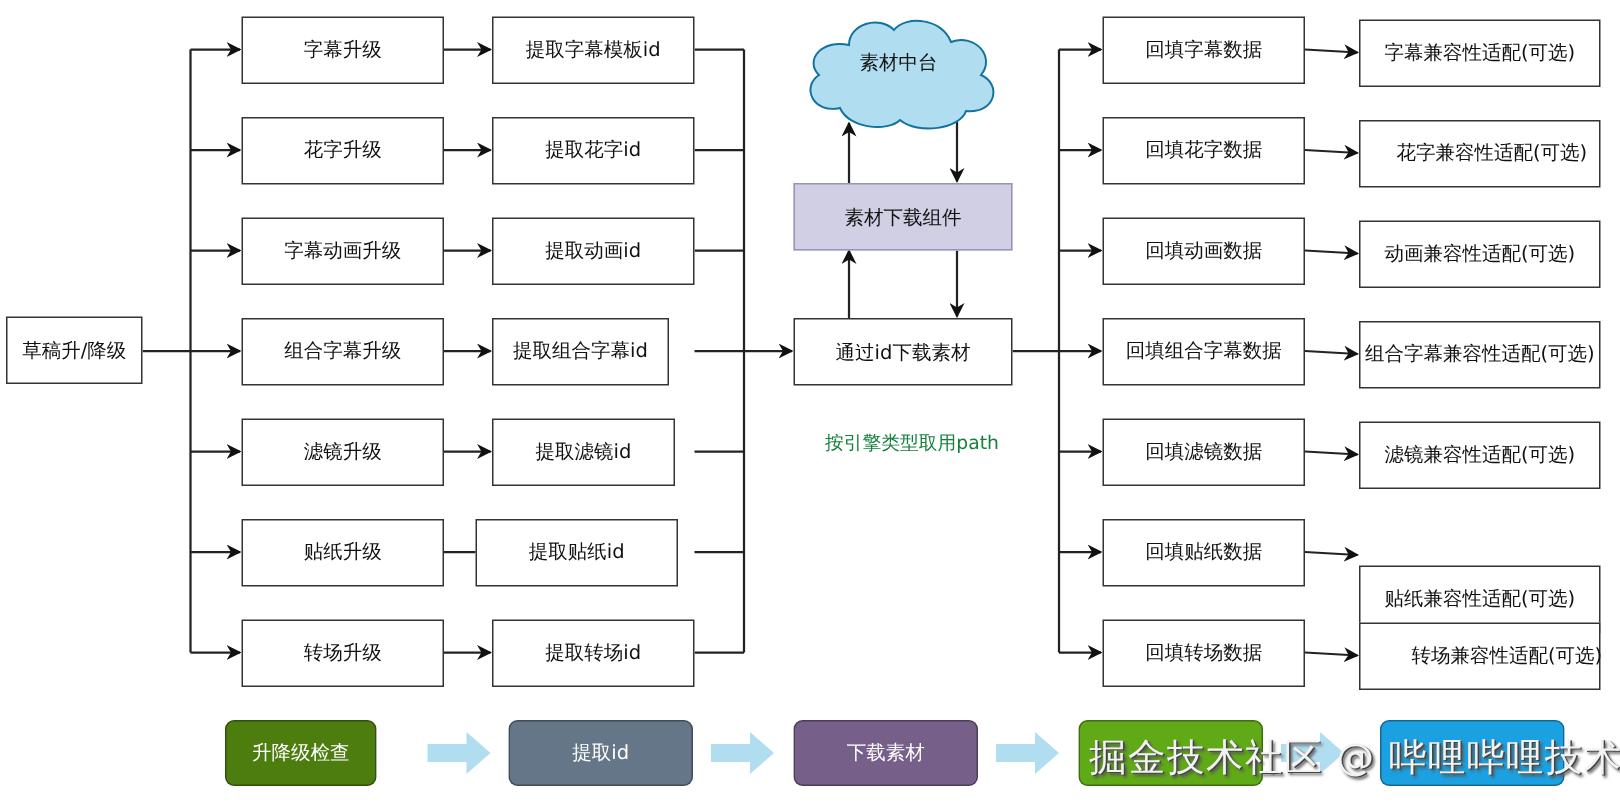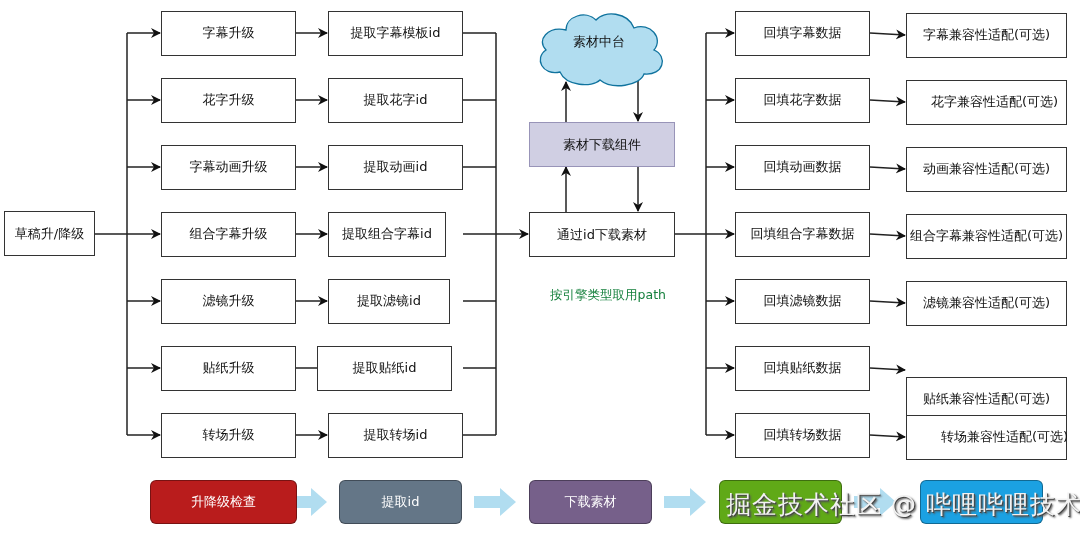--- a/index.html
+++ b/index.html
@@ -126,20 +126,20 @@
     <div class="node" style="left: 906px; top: 280.5px; width: 161px; height: 45px;">滤镜兼容性适配(可选)</div>
     <div class="node" style="left: 906px; top: 347.5px; width: 161px; height: 45px; margin-top: 29px;">贴纸兼容性适配(可选)</div>
     <div class="node" style="left: 906px; top: 414.5px; width: 161px; height: 45px; padding-left: 36px;">转场兼容性适配(可选)</div>
   </div>
 
 <div class="node comp" style="left:529px;top:122px;width:146px;height:45px;">素材下载组件</div>
 <div class="node" style="left:529px;top:212px;width:146px;height:45px;">通过id下载素材</div>
 <div class="note">按引擎类型取用path</div>
 
 <div id="process">
-    <div class="step" style="left: 150px; width: 147px; background: #b91c1c;">升降级检查</div>
+    <div class="step" style="left: 150px; width: 101px; background: #4d7c0f;">升降级检查</div>
     <div class="step" style="left: 339px; width: 123px; background: rgb(100, 118, 135);">提取id</div>
     <div class="step" style="left: 529px; width: 123px; background: rgb(118, 96, 138);">下载素材</div>
     <div class="step" style="left: 719px; width: 123px; background: rgb(96, 169, 23);"></div>
     <div class="step" style="left: 920px; width: 123px; background: rgb(27, 161, 226);"></div>
   </div>
 
 <div class="watermark">掘金技术社区 @ 哔哩哔哩技术</div>
 
 </body></html>

